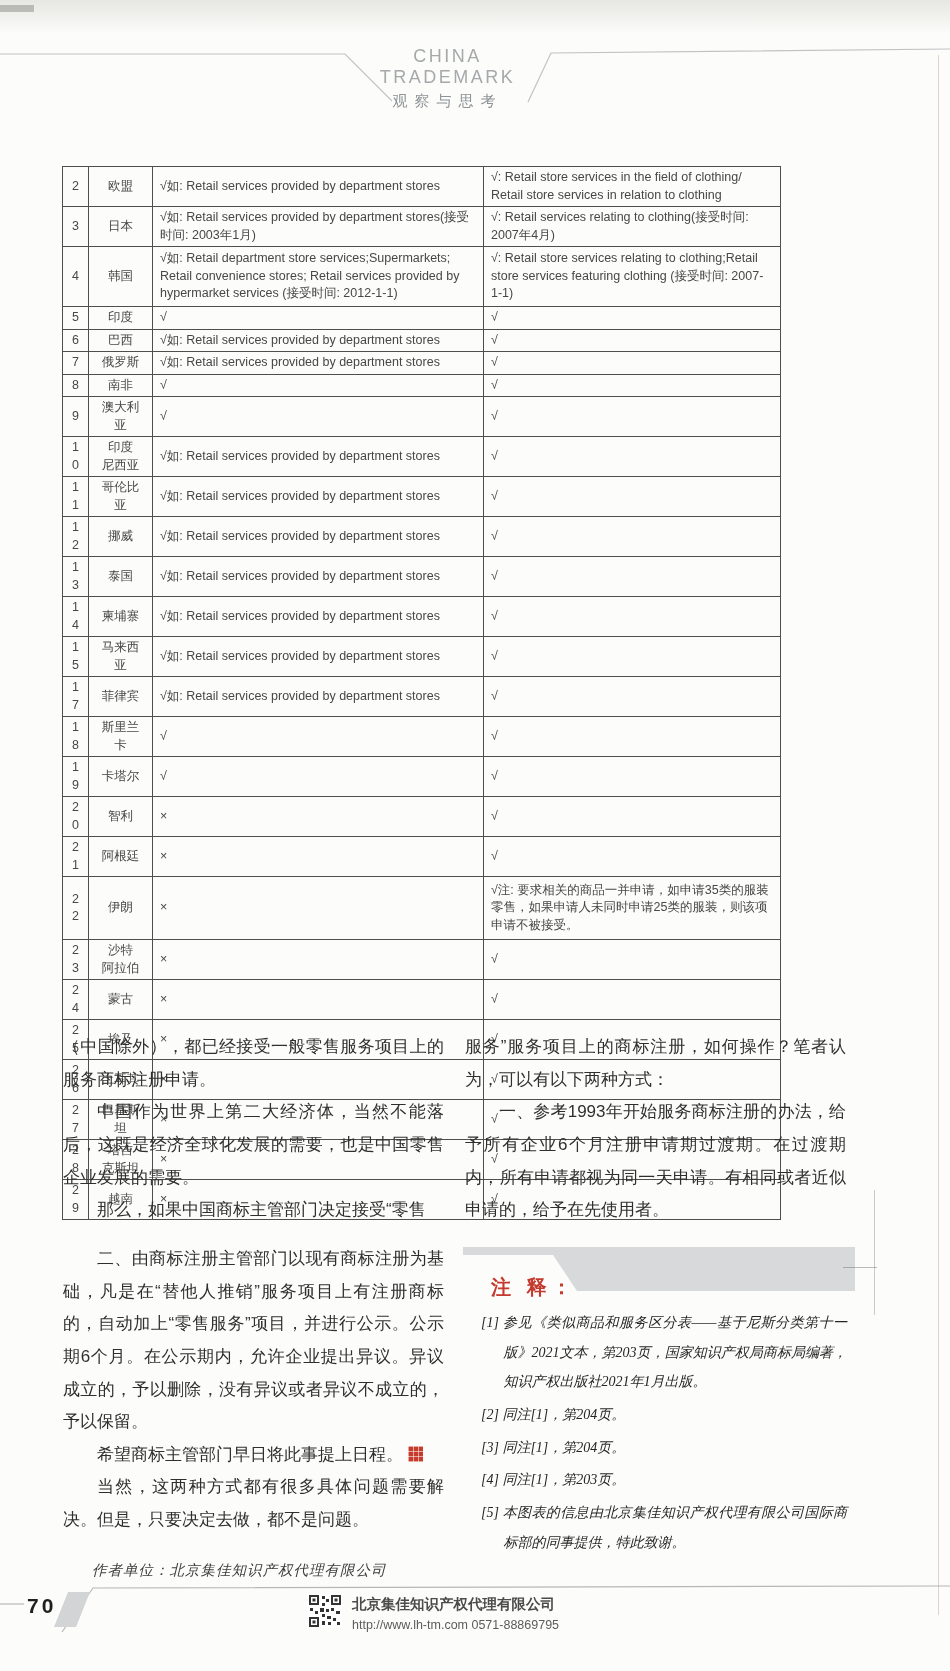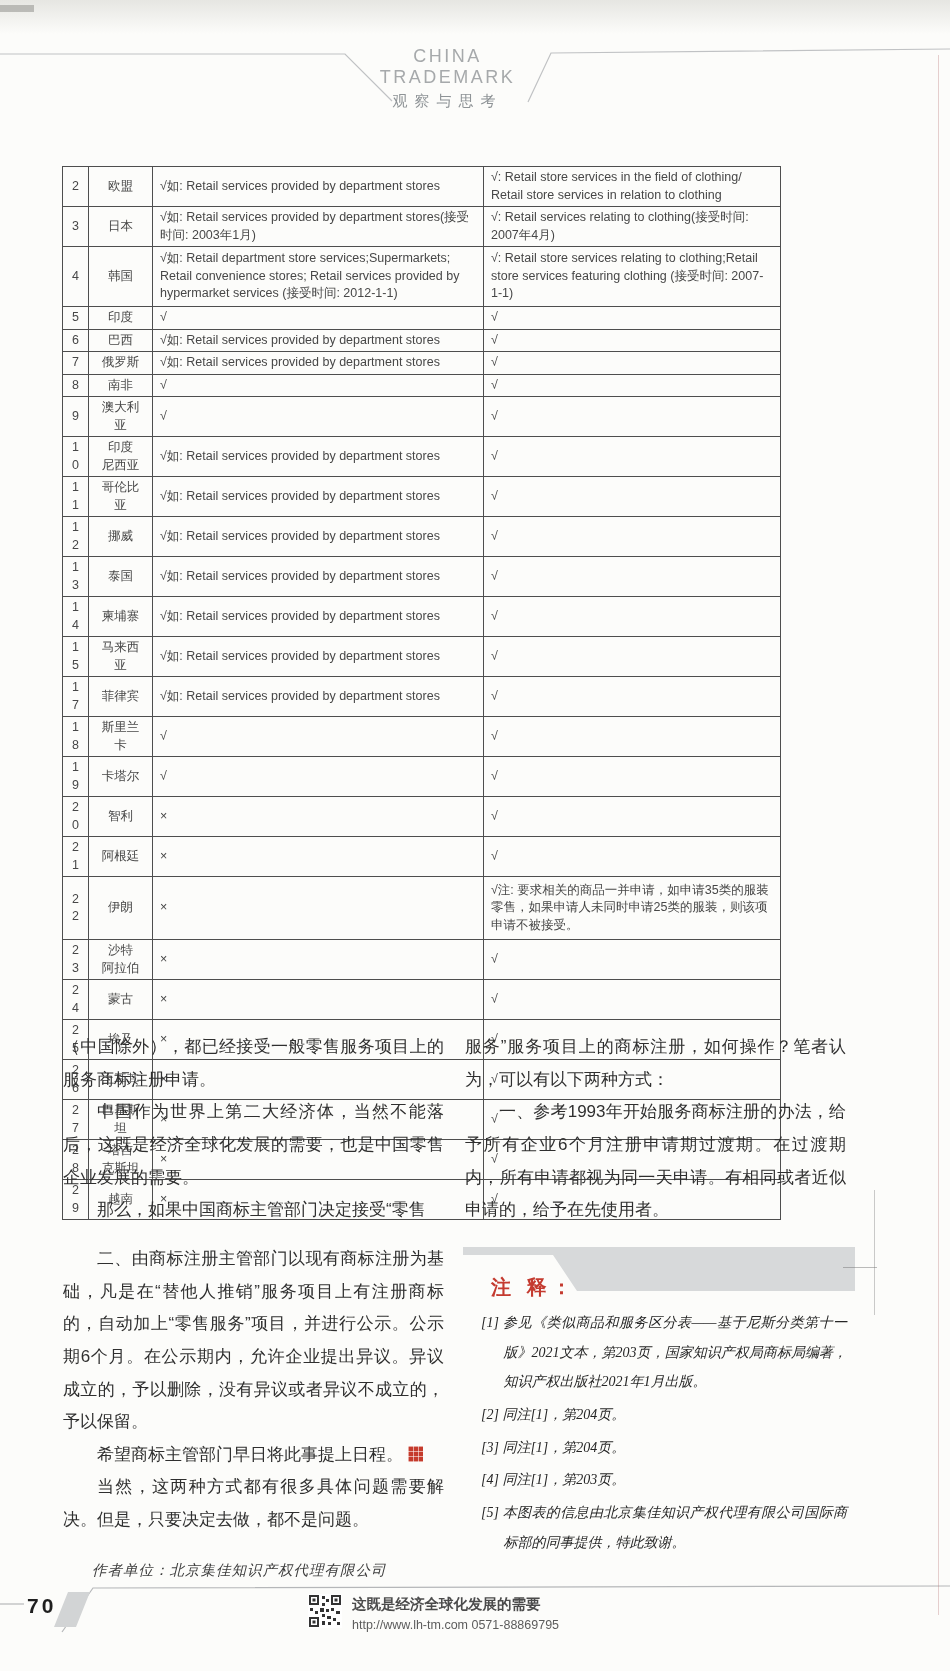--- a/index.html
+++ b/index.html
@@ -311,20 +311,20 @@
     <rect x="18" y="15" width="3" height="3" fill="#333"></rect>
       <rect x="23" y="14" width="3" height="3" fill="#333"></rect>
       <rect x="28" y="17" width="4" height="3" fill="#333"></rect>
     <rect x="14" y="20" width="3" height="3" fill="#333"></rect>
       <rect x="19" y="22" width="4" height="3" fill="#333"></rect>
       <rect x="25" y="24" width="3" height="3" fill="#333"></rect>
     <rect x="14" y="27" width="3" height="4" fill="#333"></rect>
       <rect x="20" y="28" width="3" height="3" fill="#333"></rect>
       <rect x="29" y="28" width="3" height="3" fill="#333"></rect>
   </svg>
-  <div class="co-name">这既是经济全球化发展的需要</div>
+  <div class="co-name">北京集佳知识产权代理有限公司</div>
   <div class="co-url">http://www.lh-tm.com  0571-88869795</div>
 
   <div class="art-r1"></div>
   <div class="art-r2"></div>
   <div class="art-r3"></div>
 
 </div>
 
 </body></html>

